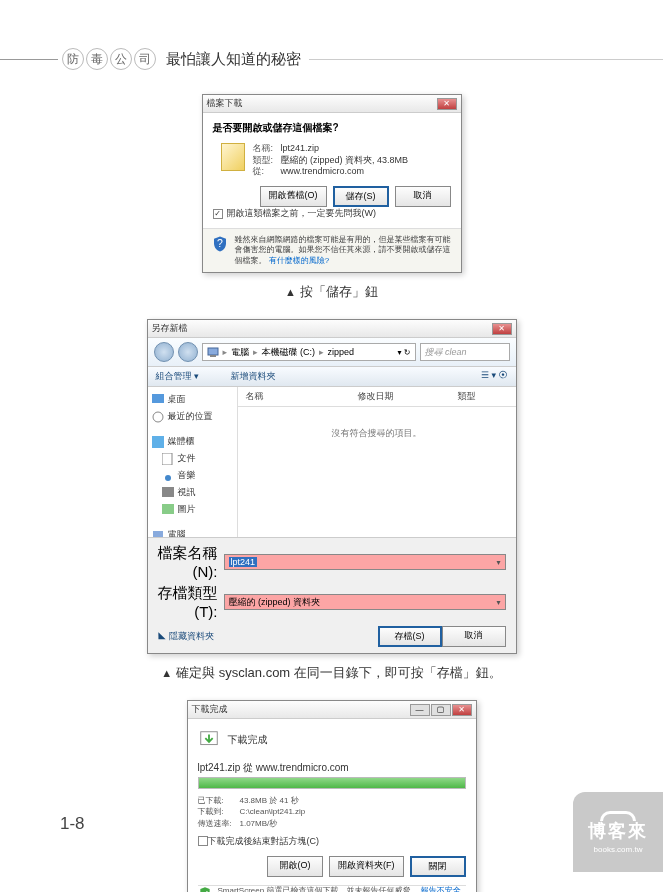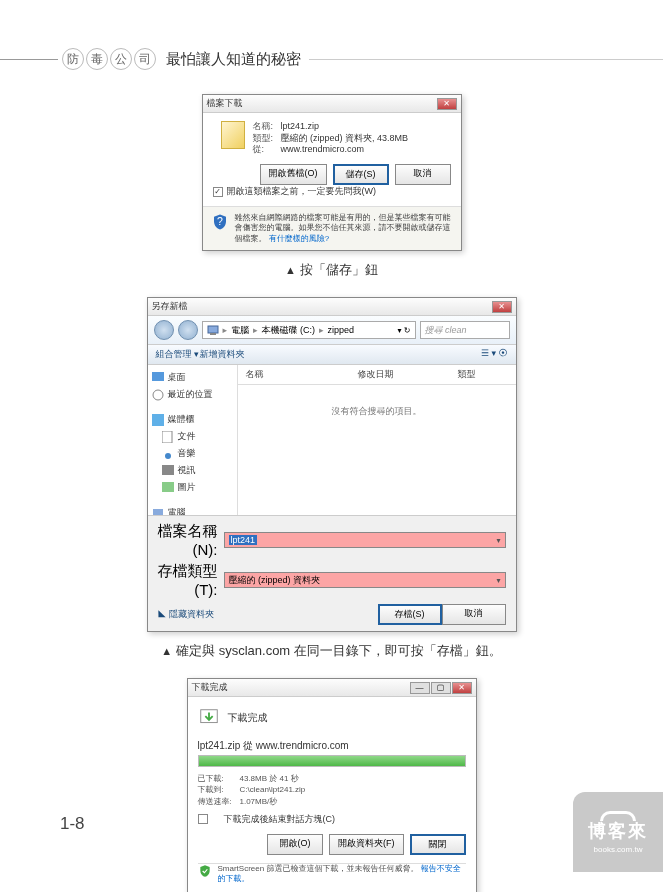--- a/index.html
+++ b/index.html
@@ -221,21 +221,21 @@
       display: flex;
       align-items: center;
       font-style: italic;
     }
     .d2-toolbar {
       background: linear-gradient(180deg, #f8fbff, #e0e8f0);
       padding: 3px 8px;
       font-size: 9px;
       color: #1a4a7a;
       display: flex;
-      gap: 1px;
+      gap: 32px;
       border-bottom: 1px solid #ccc;
     }
     .d2-main {
       display: flex;
       height: 150px;
       background: #fff;
     }
     .d2-sidebar {
       width: 90px;
       border-right: 1px solid #ddd;
@@ -378,21 +378,21 @@
       color: #555;
       line-height: 1.4;
       margin-bottom: 6px;
     }
     .d3-stats .stat-label { display: inline-block; width: 42px; }
     .d3-check {
       font-size: 9px;
       color: #333;
       display: flex;
       align-items: center;
-      gap: 16px;
+      gap: 0;
       margin-bottom: 8px;
     }
     .d3-buttonrow {
       display: flex;
       justify-content: flex-end;
       gap: 6px;
       margin-bottom: 8px;
     }
     .d3-footer {
       border-top: 1px solid #ddd;
@@ -478,20 +478,21 @@
 <div class="content">
 
   <div class="dialog dialog1">
     <div class="titlebar">
       <span class="titlebar-text">檔案下載</span>
       <div class="titlebar-btns">
         <div class="tb-btn tb-close">✕</div>
       </div>
     </div>
     <div class="d1-body">
+      <div class="d1-question">是否要開啟或儲存這個檔案?</div>
       <div class="d1-fileinfo">
         <div class="d1-icon"></div>
         <div class="d1-lines">
           <div><span class="label">名稱:</span><span>lpt241.zip</span></div>
           <div><span class="label">類型:</span><span>壓縮的 (zipped) 資料夾, 43.8MB</span></div>
           <div><span class="label">從:</span><span>www.trendmicro.com</span></div>
         </div>
       </div>
       <div class="d1-buttonrow">
         <div class="win-btn">開啟舊檔(O)</div>

